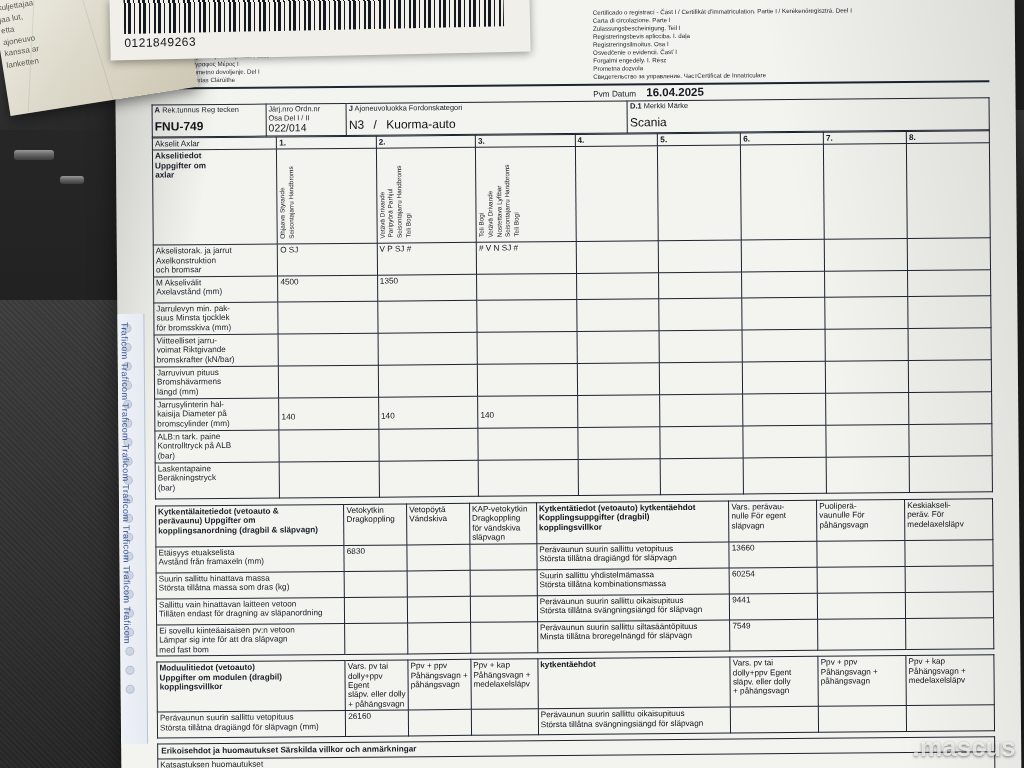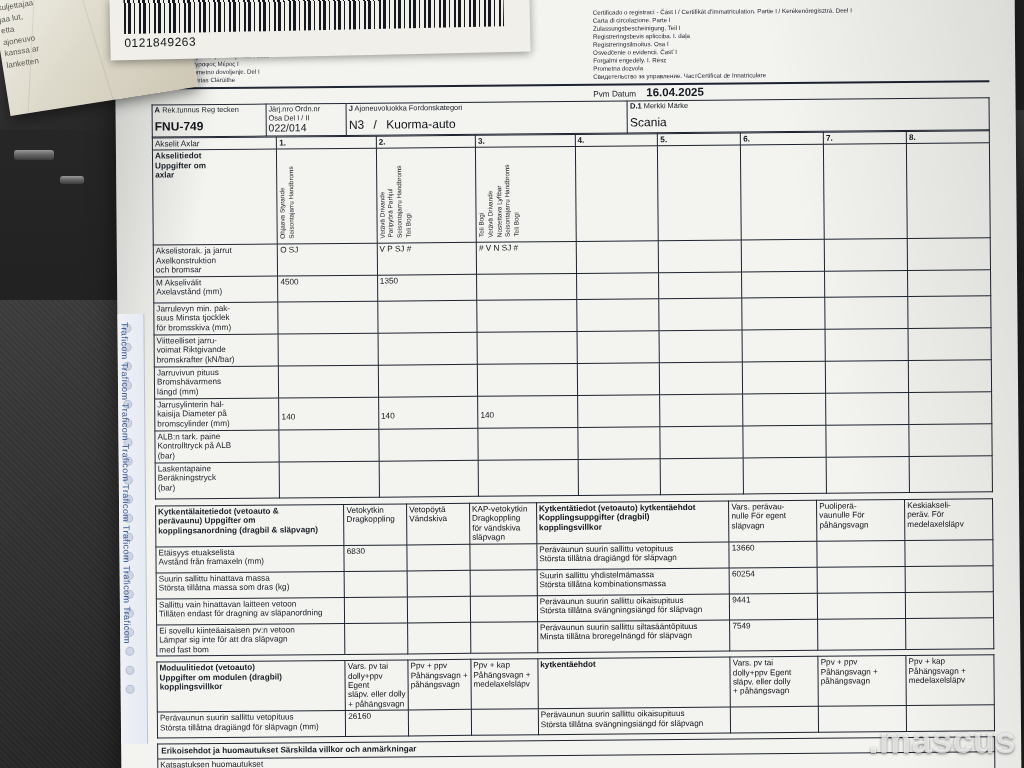--- a/index.html
+++ b/index.html
@@ -201,21 +201,21 @@
     display: flex;
     gap: 2px;
     height: 88px;
     align-items: flex-end;
   }
   .num { font-size: 11.5px; }
   .watermark {
     position: absolute;
     right: 8px;
     bottom: 6px;
-    font-size: 36px;
+    font-size: 25px;
     font-weight: bold;
     color: rgba(255,255,255,0.72);
     text-shadow: 0 1px 3px rgba(0,0,0,0.5);
     letter-spacing: 0.5px;
     z-index: 60;
   }
   .notes {
     font-size: 10.5px;
     line-height: 1.32;
     padding: 3px 4px;

